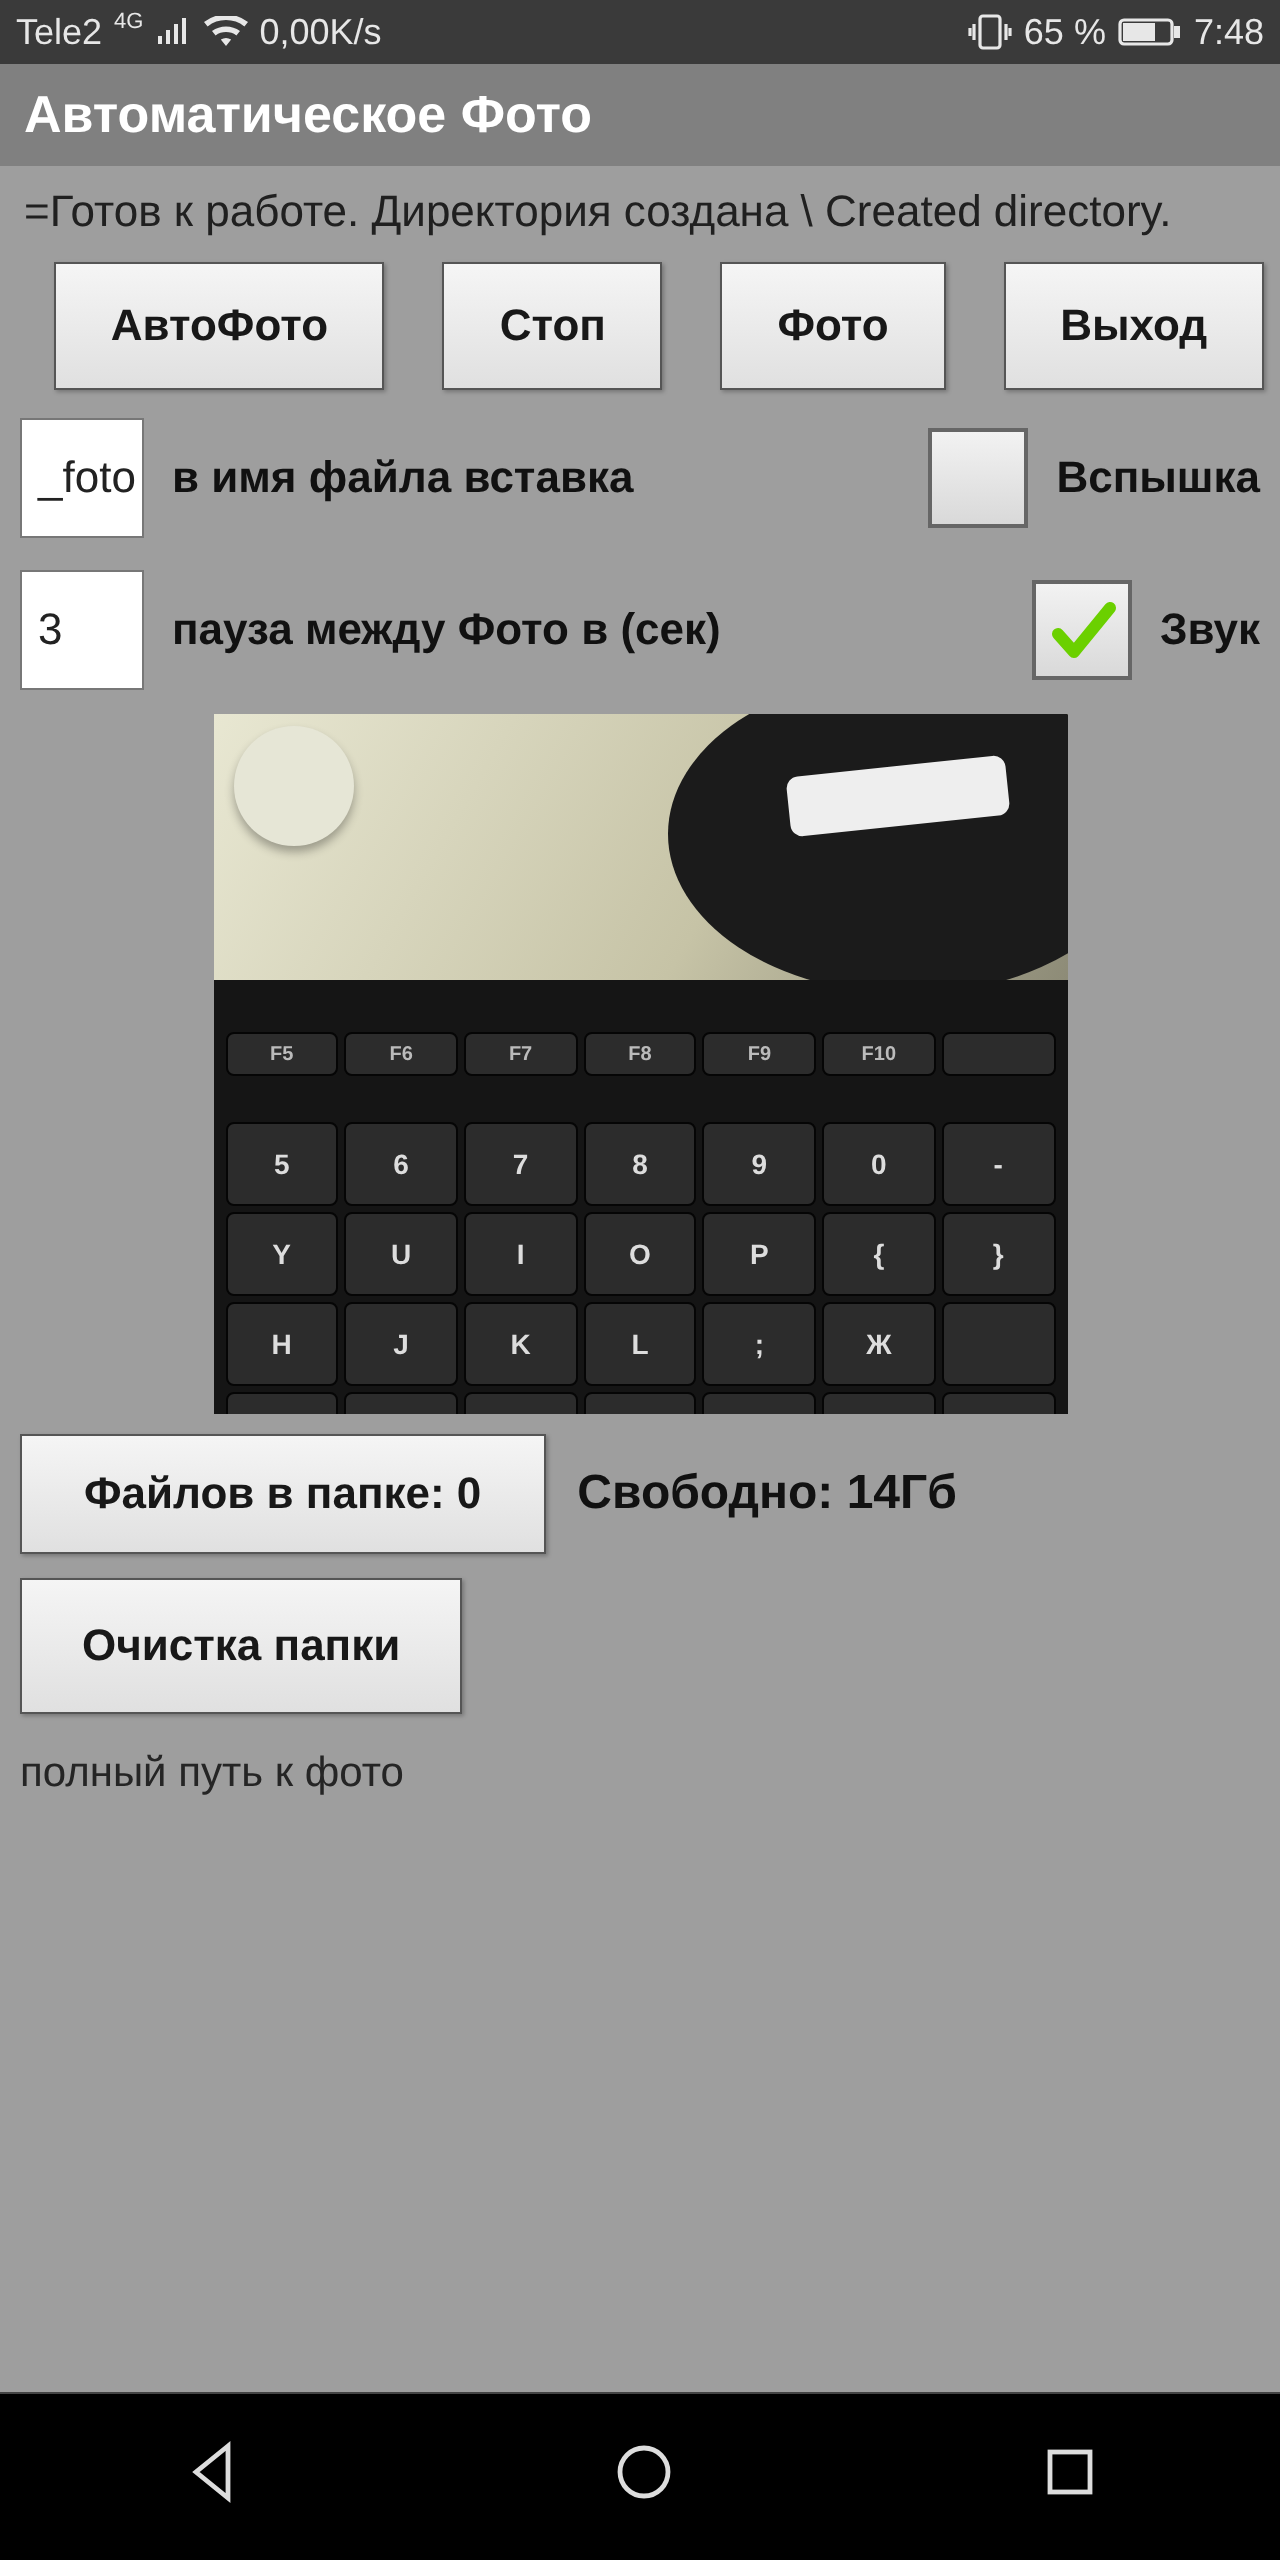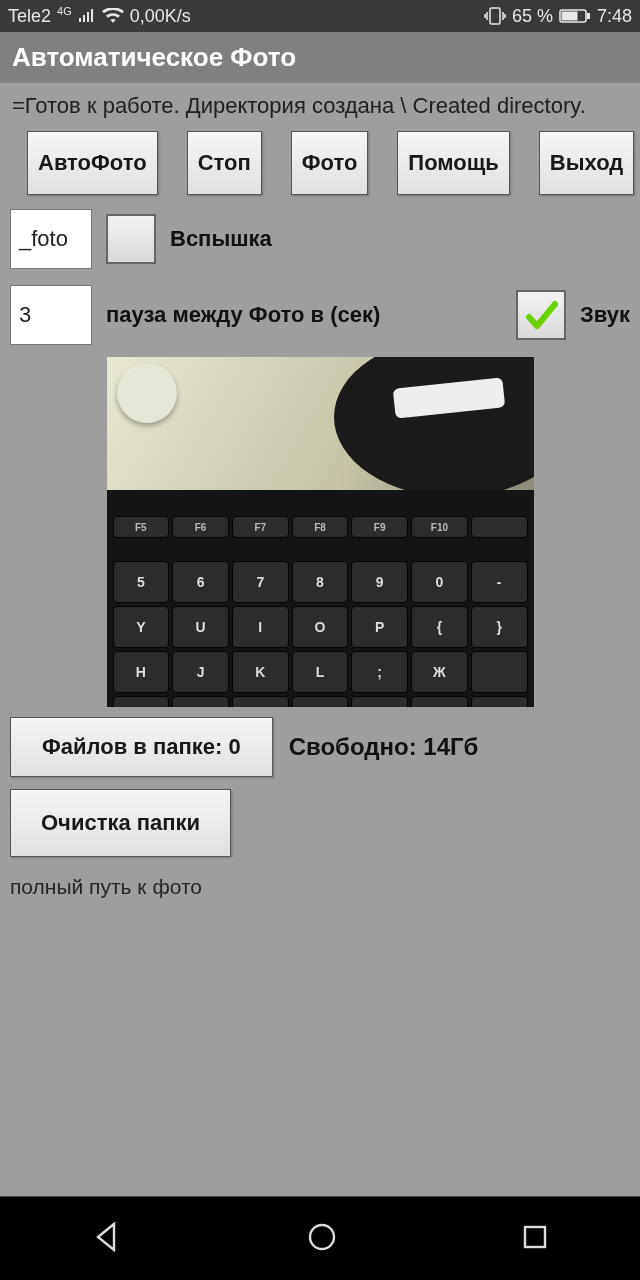--- a/index.html
+++ b/index.html
@@ -58,21 +58,21 @@
   }
 
   
   .opt-row {
     display: flex;
     align-items: center;
     gap: 14px;
     padding: 8px 10px;
   }
   .text-field {
-    width: 82px;
+    width: 62px;
     height: 60px;
     background: #fff;
     border: 1px solid #777;
     font-size: 22px;
     color: #222;
     padding: 0 8px;
     display:flex;
     align-items:center;
   }
   .opt-label { font-size: 22px; font-weight: bold; color: #111; }
@@ -173,26 +173,26 @@
 </div>
 
 <div class="app-title">Автоматическое Фото</div>
 
 <div class="status-line">=Готов к работе. Директория создана \ Created directory.</div>
 
 <div class="button-row">
   <button class="btn">АвтоФото</button>
   <button class="btn">Стоп</button>
   <button class="btn">Фото</button>
-  <button class="btn">Помощь</button>
   <button class="btn">Выход</button>
 </div>
 
 <div class="opt-row">
   <div class="text-field">_foto</div>
+  <div class="opt-label" style="flex:1;">в имя файла вставка</div>
   <div class="chk"></div>
   <div class="opt-label">Вспышка</div>
 </div>
 
 <div class="opt-row">
   <div class="text-field">3</div>
   <div class="opt-label" style="flex:1;">пауза между Фото в (сек)</div>
   <div class="chk">
     <svg viewBox="0 0 36 36">
         <path d="M6 20l8 9L32 7" stroke="#6bd000" stroke-width="6" fill="none" stroke-linecap="round" stroke-linejoin="round"></path>

